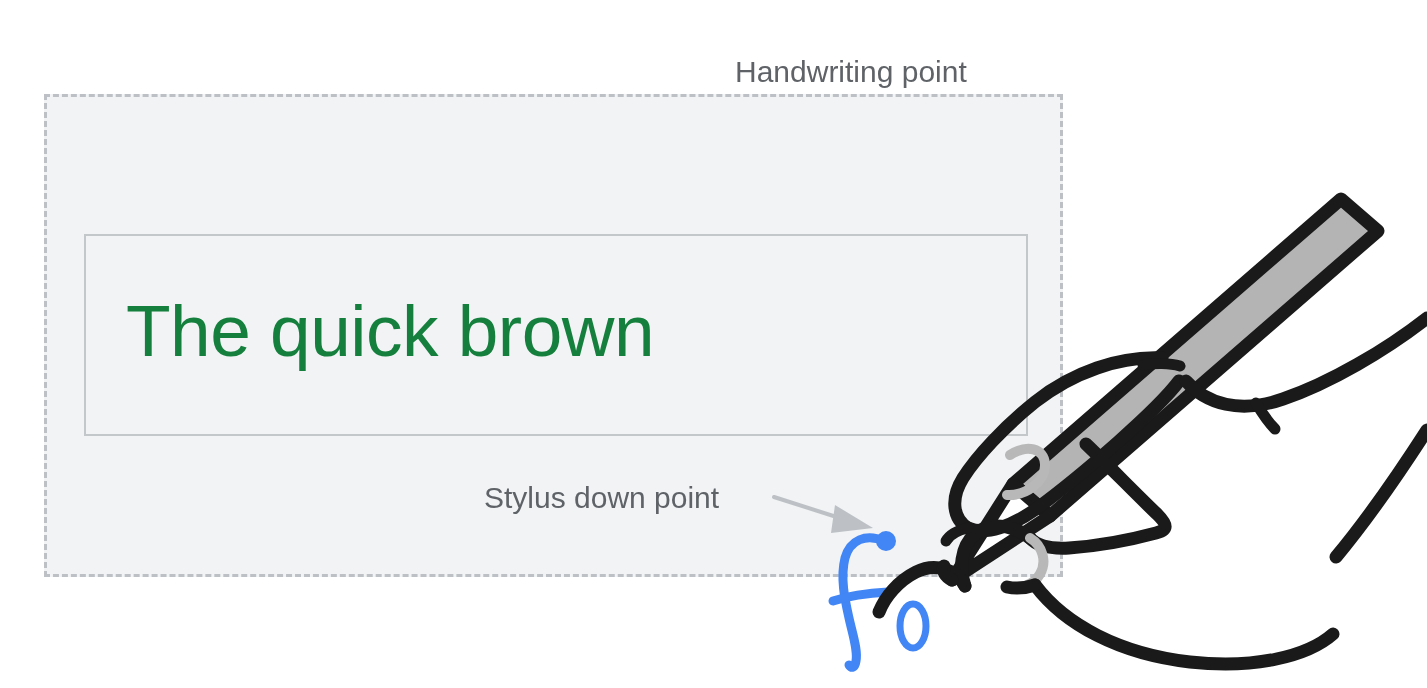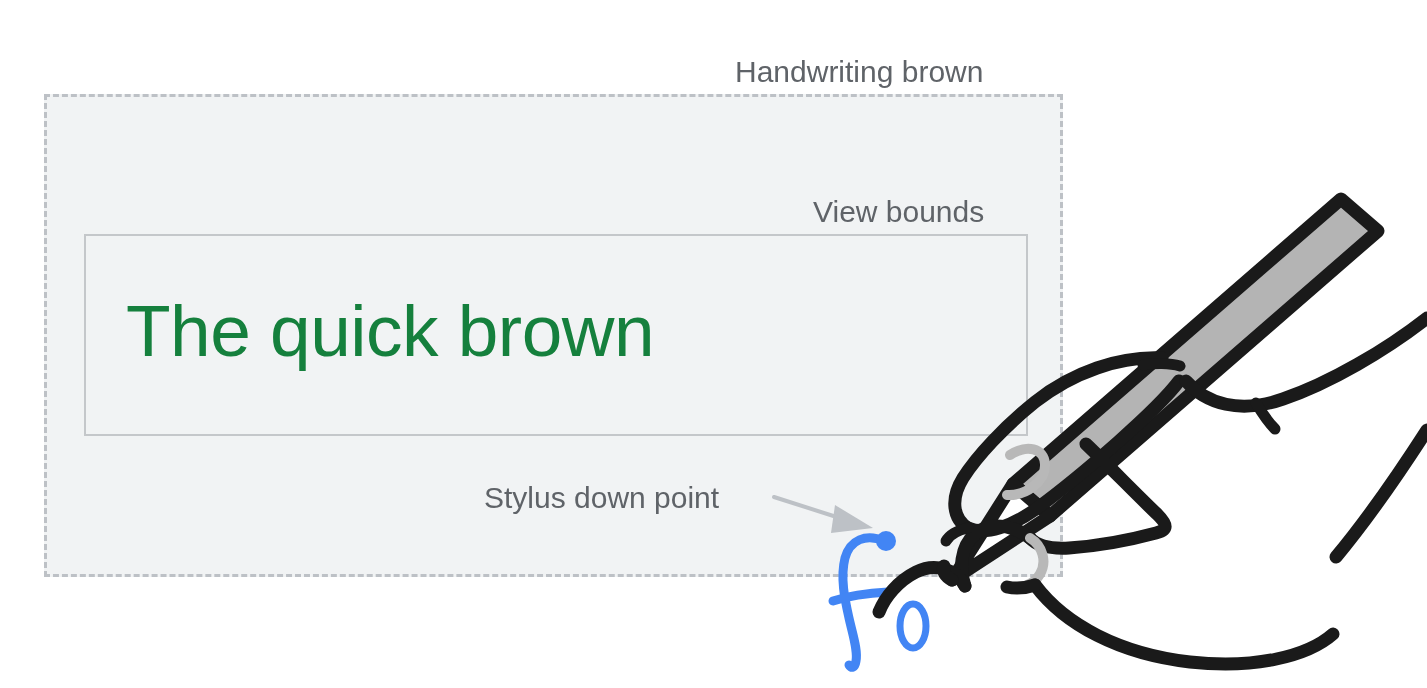--- a/index.html
+++ b/index.html
@@ -93,23 +93,22 @@
 <body>
 
 <div id="stage">
 
   <div class="handwriting-bounds"></div>
 
   <div class="view-bounds"></div>
 
   <div class="sample-text">The quick brown</div>
 
-  <div class="label label-handwriting">Handwriting brown</div>
-
-  <div class="label label-view">View bounds</div>
+  <div class="label label-handwriting">Handwriting point</div>
+
 
   <div class="label label-stylus">Stylus down point</div>
 
   <svg class="overlay" viewBox="0 0 1427 688">
 
     <g>
       <line x1="774" y1="497" x2="846" y2="520" stroke="#bdc1c6" stroke-width="4" stroke-linecap="round"></line>
       <polygon points="835,505 873,528 831,533" fill="#bdc1c6"></polygon>
     </g>
 

